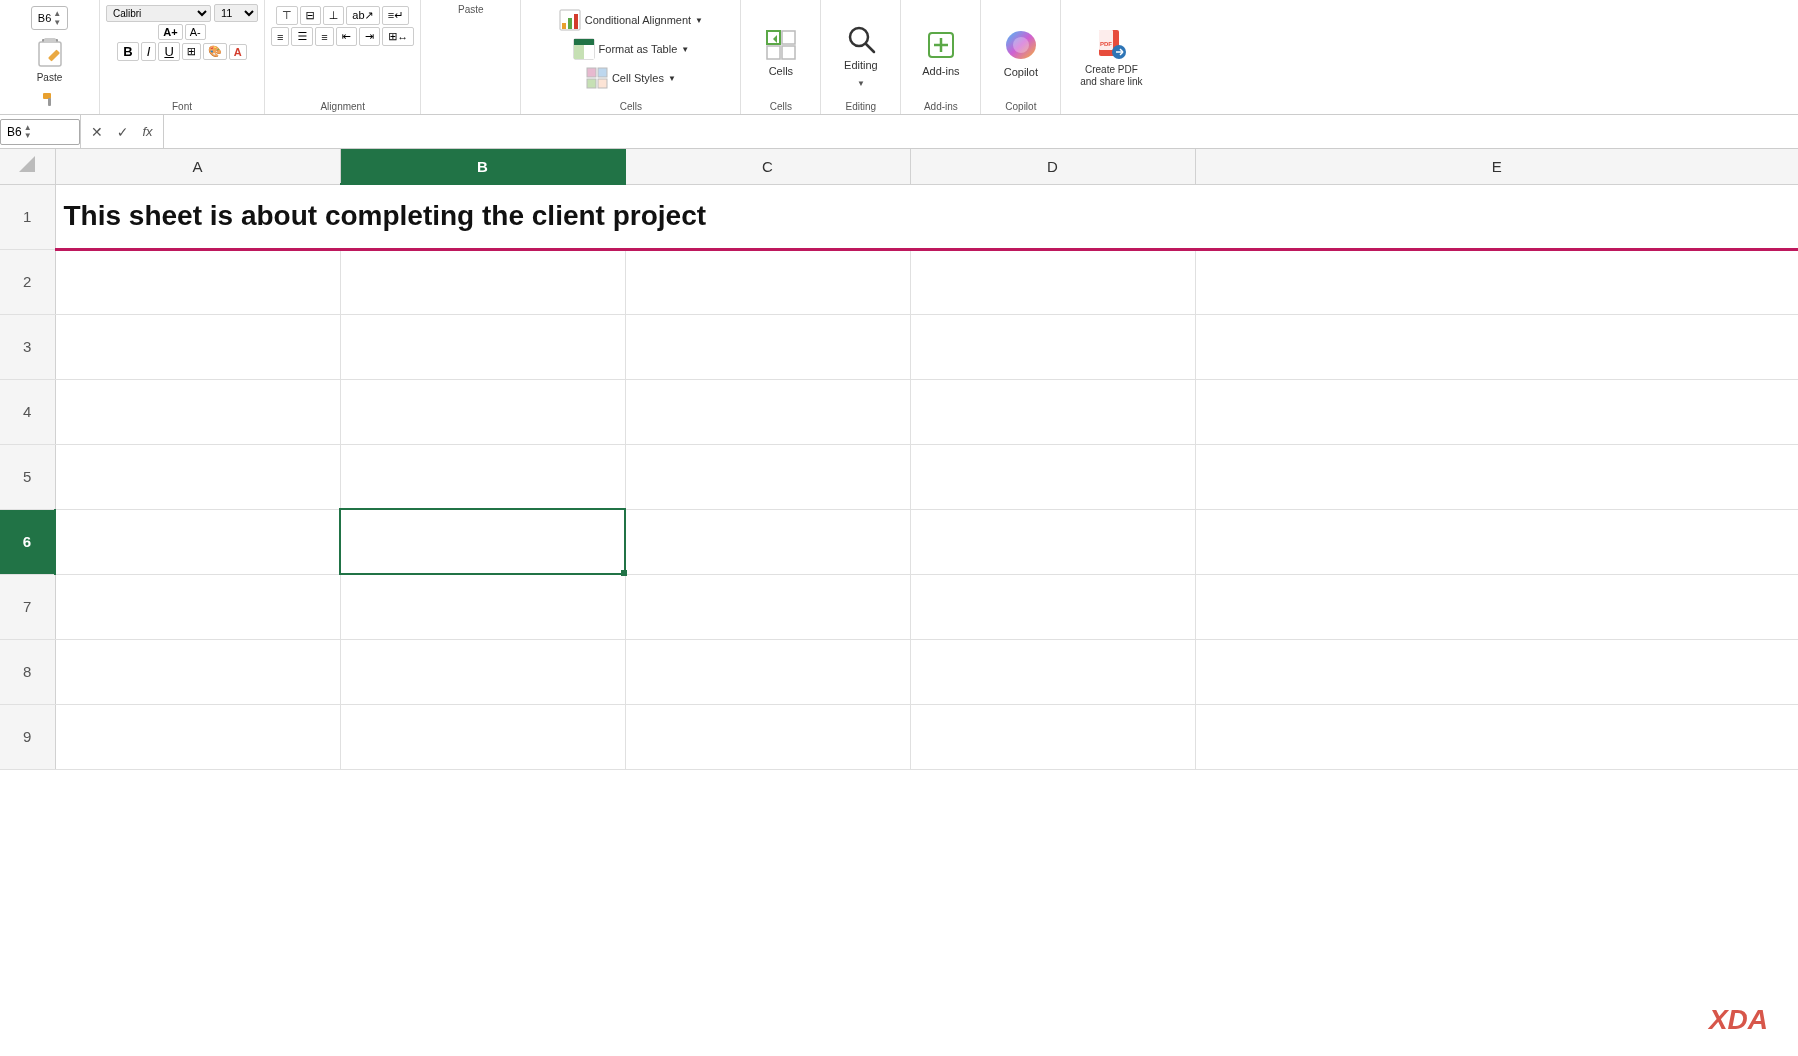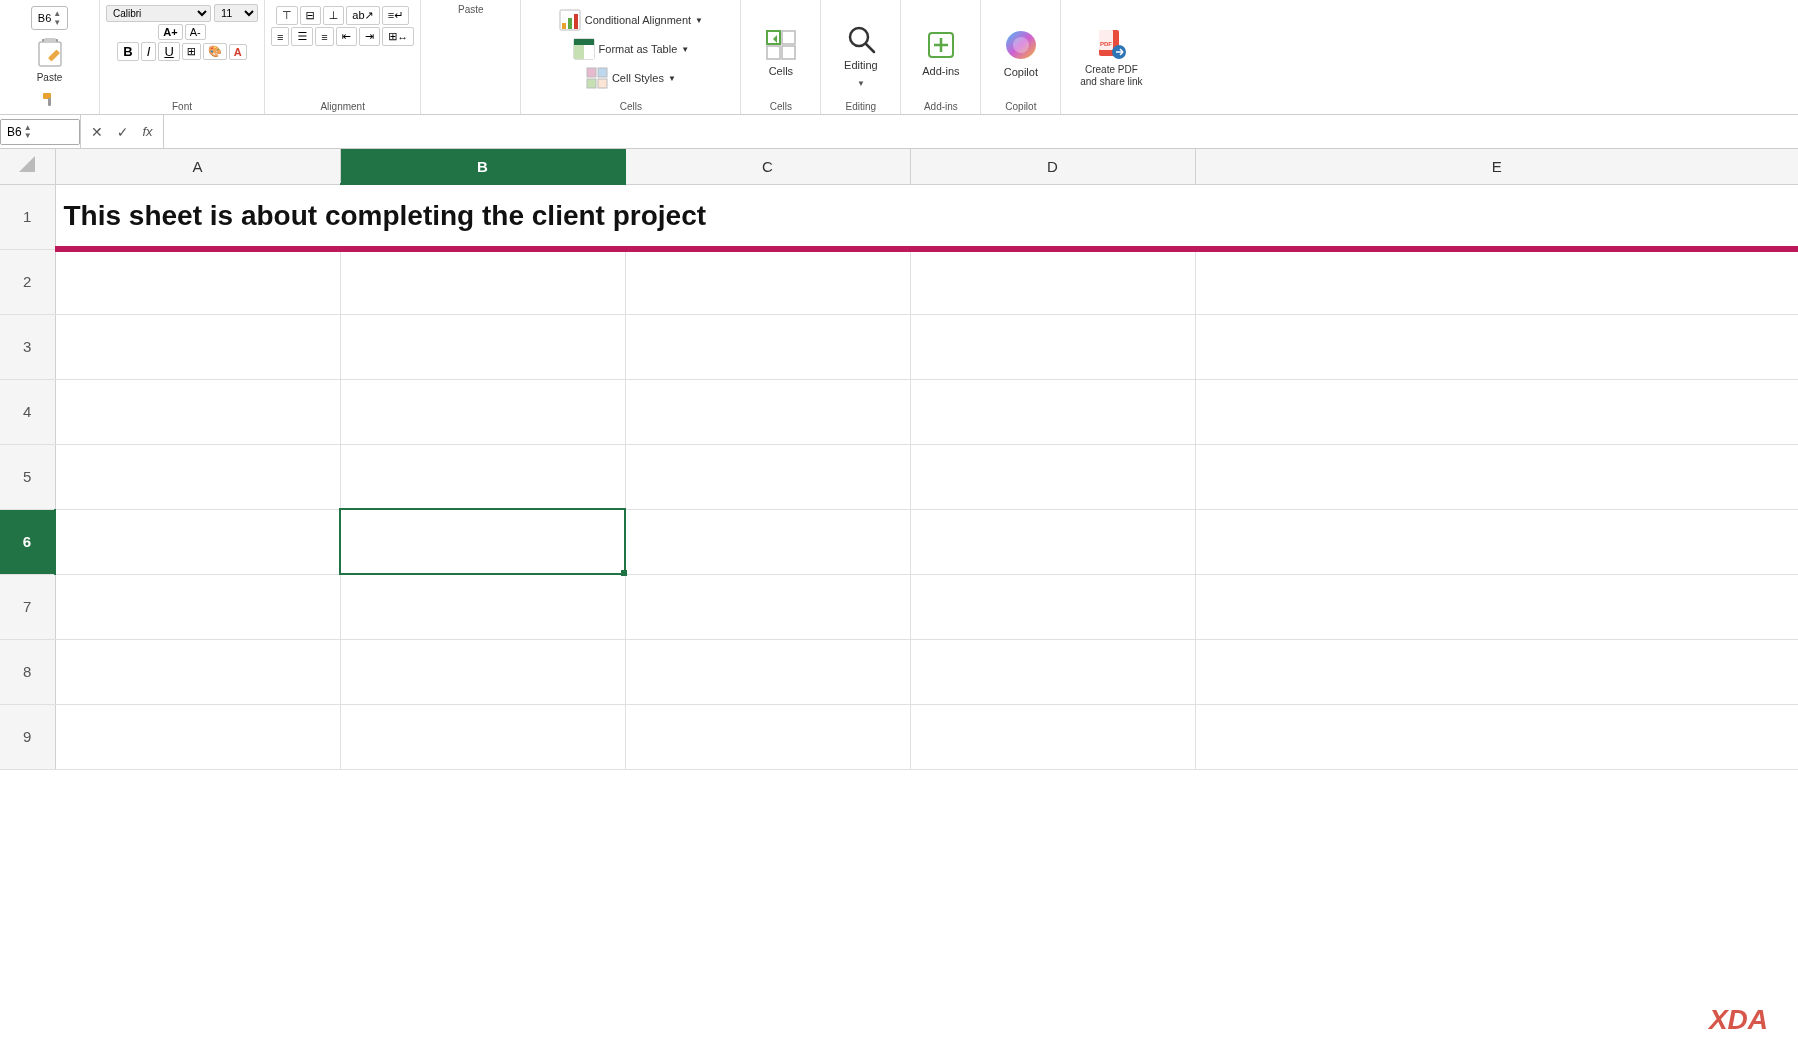--- a/index.html
+++ b/index.html
@@ -377,21 +377,21 @@
         <th style="width:285px; height:35px; background:#217346; border-right:1px solid #217346; border-bottom:2px solid #217346; text-align:center; font-size:15px; font-weight:600; color:#fff; cursor:pointer;">B</th>
         <th style="width:285px; height:35px; background:#f5f5f5; border-right:1px solid #d1d1d1; border-bottom:1px solid #d1d1d1; text-align:center; font-size:15px; font-weight:400; color:#333; cursor:pointer;">C</th>
         <th style="width:285px; height:35px; background:#f5f5f5; border-right:1px solid #d1d1d1; border-bottom:1px solid #d1d1d1; text-align:center; font-size:15px; font-weight:400; color:#333; cursor:pointer;">D</th>
         <th style="background:#f5f5f5; border-right:none; border-bottom:1px solid #d1d1d1; text-align:center; font-size:15px; font-weight:400; color:#333; cursor:pointer;">E</th>
       </tr>
     </thead>
     <tbody>
 
       <tr>
         <td style="width:55px; height:65px; background:#f5f5f5; border-right:1px solid #d1d1d1; border-bottom:1px solid #e0e0e0; text-align:center; font-size:15px; color:#555;">1</td>
-        <td colspan="5" style="border-bottom:6px solid #be185d; padding:4px 8px; vertical-align:middle;">
+        <td colspan="5" style="border-bottom:3px solid #be185d; padding:4px 8px; vertical-align:middle;">
           <span style="font-size:28px; font-weight:700; color:#111; white-space:nowrap;">This sheet is about completing the client project</span>
         </td>
       </tr>
 
       <tr>
         <td style="width:55px; height:65px; background:#f5f5f5; border-right:1px solid #d1d1d1; border-bottom:1px solid #e0e0e0; text-align:center; font-size:15px; color:#555;">2</td>
         <td style="width:285px; border-right:1px solid #e0e0e0; border-bottom:1px solid #e0e0e0;"></td>
         <td style="width:285px; border-right:1px solid #e0e0e0; border-bottom:1px solid #e0e0e0;"></td>
         <td style="width:285px; border-right:1px solid #e0e0e0; border-bottom:1px solid #e0e0e0;"></td>
         <td style="width:285px; border-right:1px solid #e0e0e0; border-bottom:1px solid #e0e0e0;"></td>

